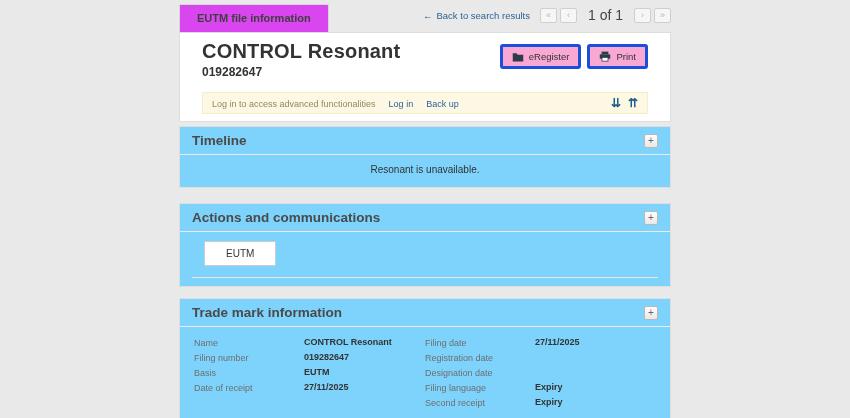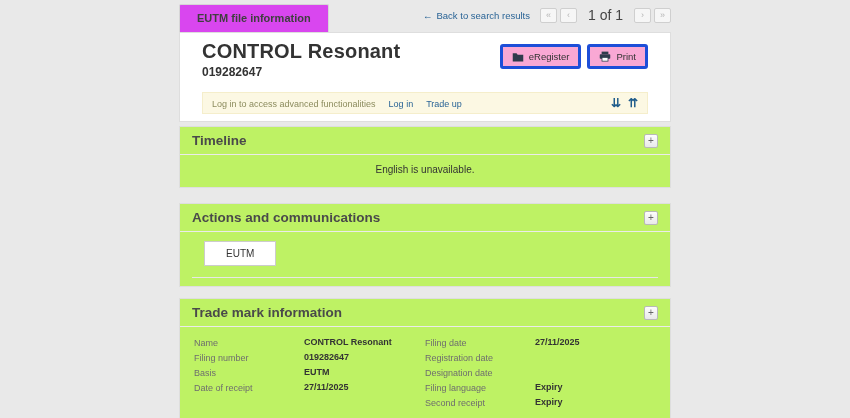--- a/index.html
+++ b/index.html
@@ -47,21 +47,21 @@
   .login-bar {
     margin-top:13px; background:#fcf8e3; border:1px solid #f5eecb;
     padding:4px 9px; display:flex; align-items:flex-end; gap:13px; font-size:9px;
   }
   .login-msg { color:#8c8c5e; }
   .login-link { color:#2a6496; text-decoration:none; cursor:pointer; }
   .bar-icons { margin-left:auto; display:flex; gap:7px; }
   .arrow-icon { color:#1f5c8b; font-size:12px; font-weight:bold; line-height:12px; cursor:pointer; }
 
   
-  .card { background:#bef264; border:1px solid #dedede; }
+  .card { background:#7dd3fc; border:1px solid #dedede; }
   .card.timeline { margin-top:4px; }
   .card.actions { margin-top:15px; }
   .card.trademark { margin-top:11px; }
   .card-header {
     display:flex; justify-content:space-between; align-items:center;
     padding:6px 12px; border-bottom:1px solid #ebebeb;
   }
   .card-title { font-size:13.5px; font-weight:bold; color:#4a4a4a; }
   .expand-btn {
     width:14px; height:14px; border:1px solid #b9b9b9; border-radius:2px;
@@ -127,34 +127,34 @@
               <rect x="4" y="8.2" width="8" height="5" fill="#fff" stroke="#2f3b4c"></rect>
             </svg>
           <span>Print</span>
         </button>
       </div>
     </div>
 
     <div class="login-bar">
       <span class="login-msg">Log in to access advanced functionalities</span>
       <a class="login-link">Log in</a>
-      <a class="login-link">Trade up</a>
+      <a class="login-link">Back up</a>
       <span class="bar-icons">
         <span class="arrow-icon">⇊</span>
         <span class="arrow-icon">⇈</span>
       </span>
     </div>
   </div>
 
   <div class="card timeline">
     <div class="card-header">
       <span class="card-title">Timeline</span>
       <button class="expand-btn">+</button>
     </div>
-    <div class="timeline-body">English is unavailable.</div>
+    <div class="timeline-body">Resonant is unavailable.</div>
   </div>
 
   <div class="card actions">
     <div class="card-header">
       <span class="card-title">Actions and communications</span>
       <button class="expand-btn">+</button>
     </div>
     <div class="actions-body">
       <span class="eutm-tab">EUTM</span>
       <div class="actions-rule"></div>

